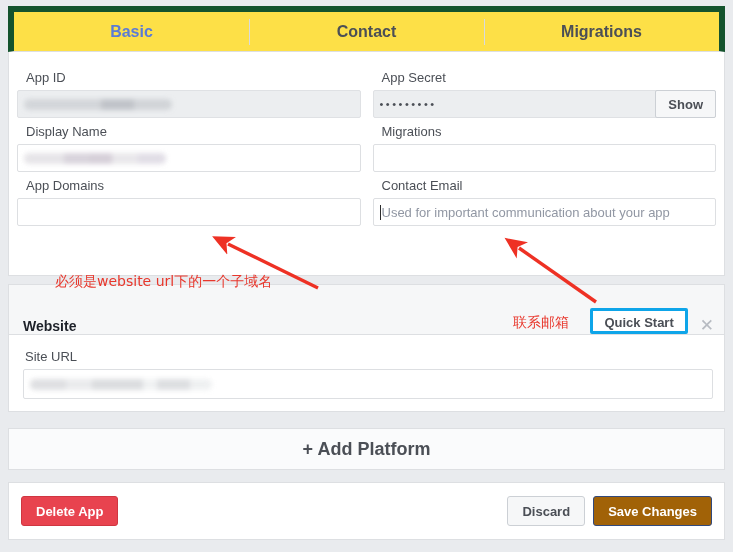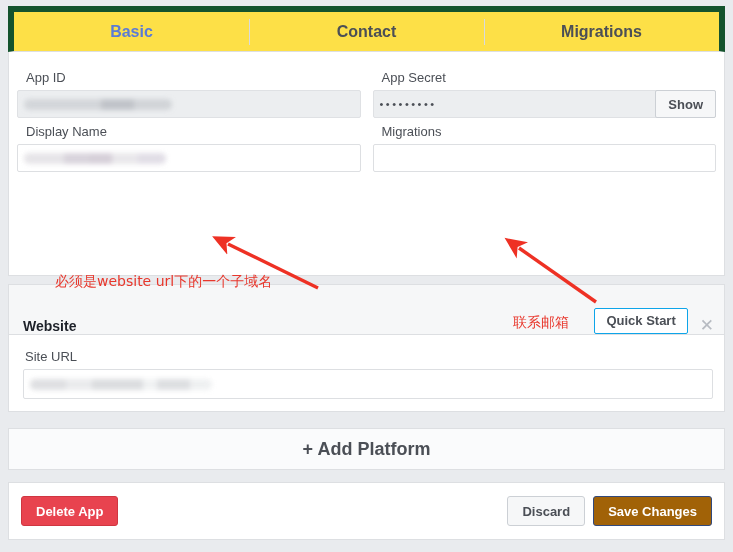--- a/index.html
+++ b/index.html
@@ -192,21 +192,21 @@
     font-size: 14px;
     font-weight: bold;
     color: #1d2129;
     flex: 1;
   }
   .quickstart {
     height: 26px;
     line-height: 24px;
     padding: 0 11px;
     background: #fff;
-    border: 1px solid #0ea5e9;
+    border: 3px solid #0ea5e9;
     border-radius: 2px;
     font-size: 13px;
     font-weight: bold;
     color: #4b4f56;
     cursor: pointer;
     box-sizing: border-box;
   }
   .closex {
     margin-left: 12px;
     color: #b7bbc2;
@@ -346,20 +346,35 @@
         </div>
       </div>
       <div class="col">
         <label class="fieldlabel">Migrations</label>
         <div class="input">
           <span class="placeholder"></span>
         </div>
       </div>
     </div>
 
+    <div class="row">
+      <div class="col">
+        <label class="fieldlabel">App Domains</label>
+        <div class="input">
+          <span class="placeholder"></span>
+        </div>
+      </div>
+      <div class="col">
+        <label class="fieldlabel">Contact Email</label>
+        <div class="input">
+          <span class="caretbar"></span>
+          <span class="placeholder">Used for important communication about your app</span>
+        </div>
+      </div>
+    </div>
 
   </div>
 
   <div class="platformcard">
     <div class="platformhead">
       <span class="platformtitle">Website</span>
       <span class="quickstart">Quick Start</span>
       <span class="closex">✕</span>
     </div>
     <div class="platformbody">

